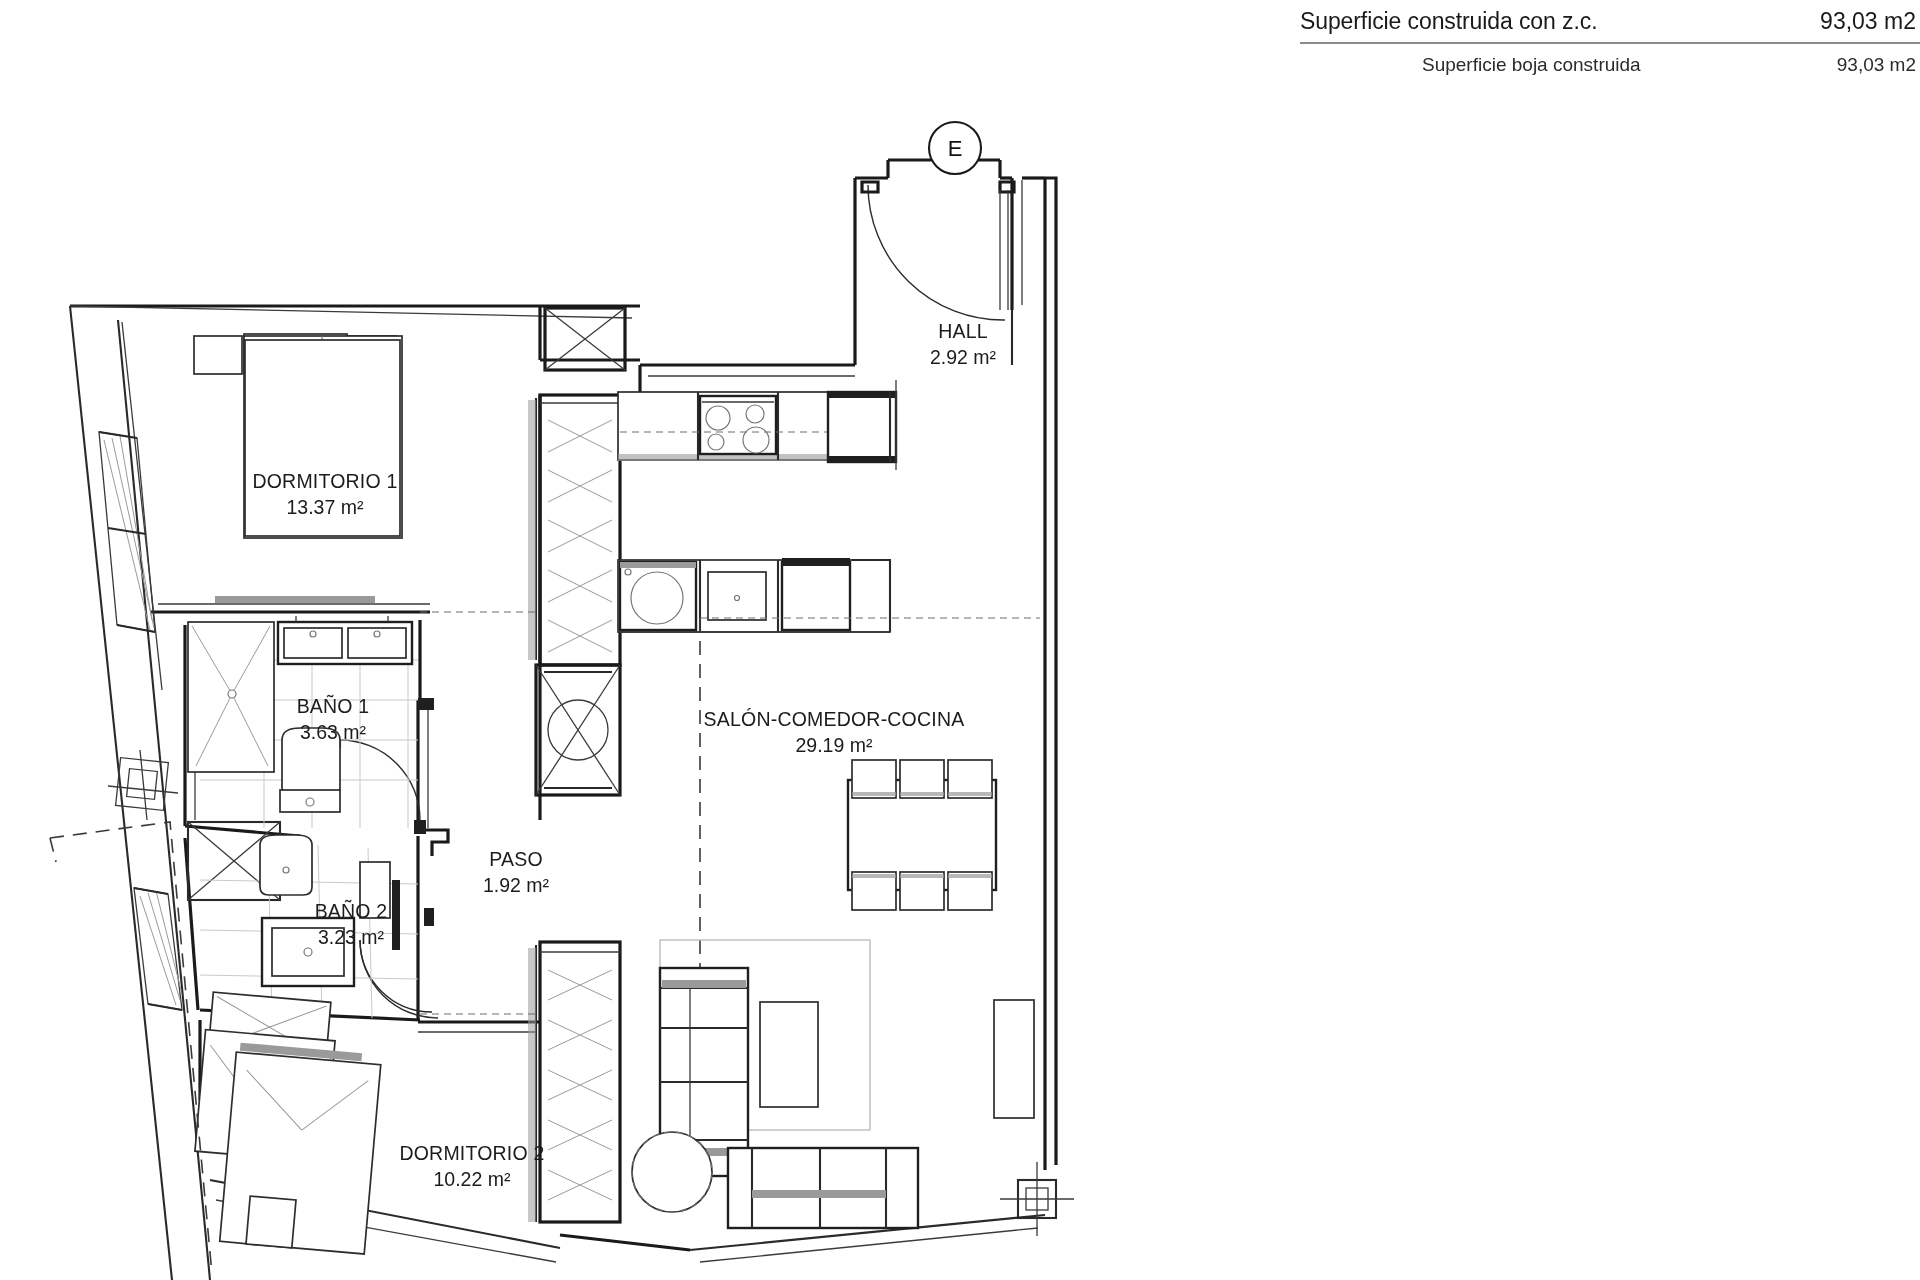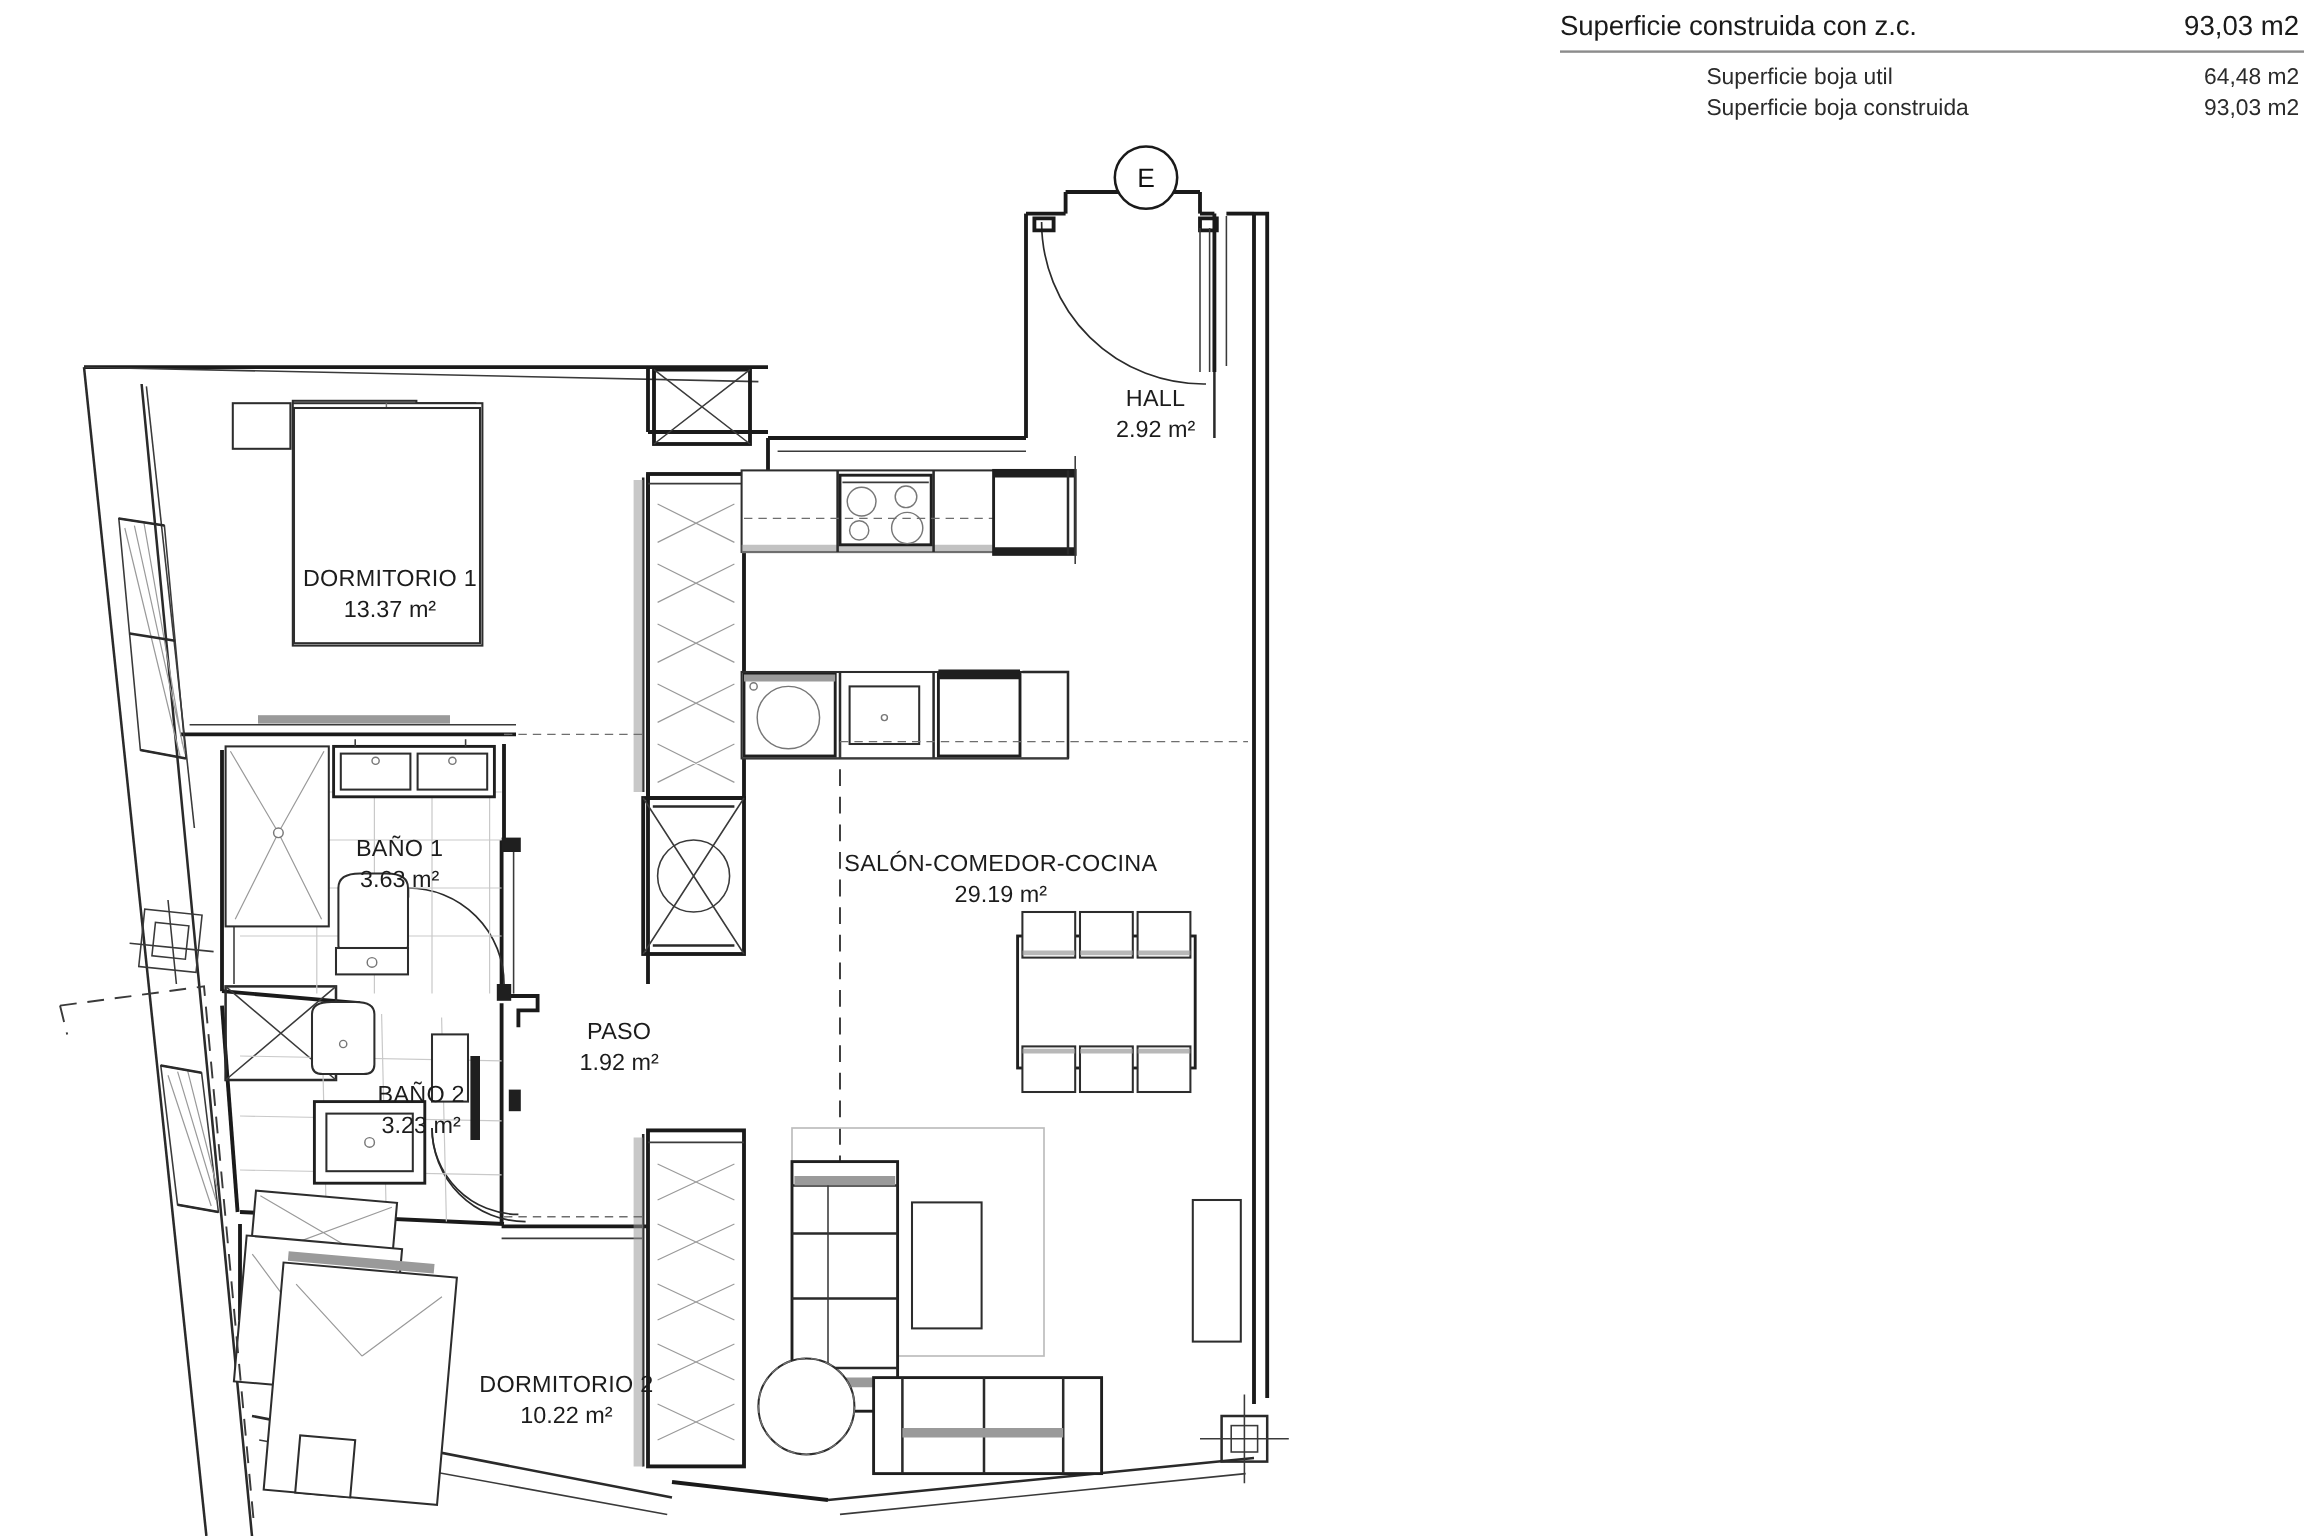--- a/index.html
+++ b/index.html
@@ -99,24 +99,20 @@
 
 <div id="page">
 
   <div id="surface-table">
     <div class="table-row main">
       <span class="label">Superficie construida con z.c.</span>
       <span class="value">93,03 m2</span>
     </div>
     <div class="table-divider"></div>
     <div class="table-row sub">
-      <span class="label">Superficie boja util</span>
-      <span class="value">64,48 m2</span>
-    </div>
-    <div class="table-row sub">
       <span class="label">Superficie boja construida</span>
       <span class="value">93,03 m2</span>
     </div>
   </div>
 
   <div id="plan-wrap">
   <svg width="1200" height="1280" viewBox="0 0 1200 1280" xmlns="http://www.w3.org/2000/svg">
 
     <g>
 

